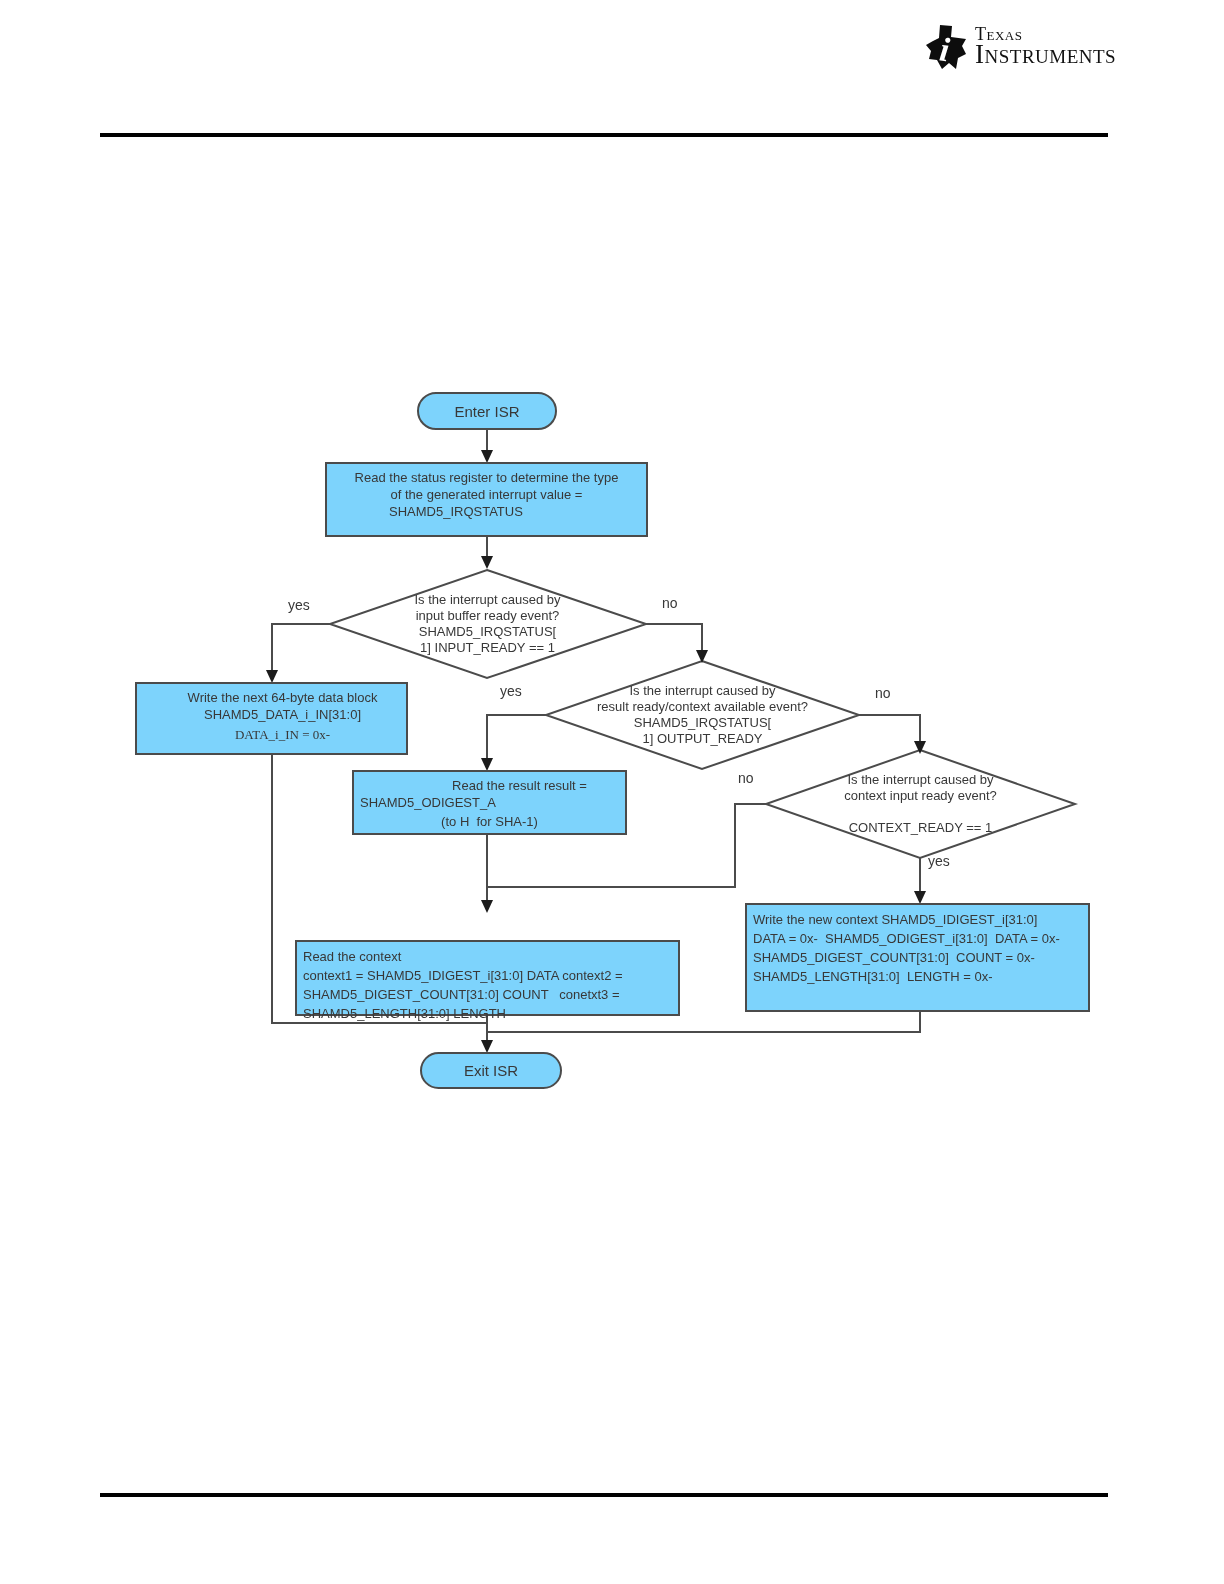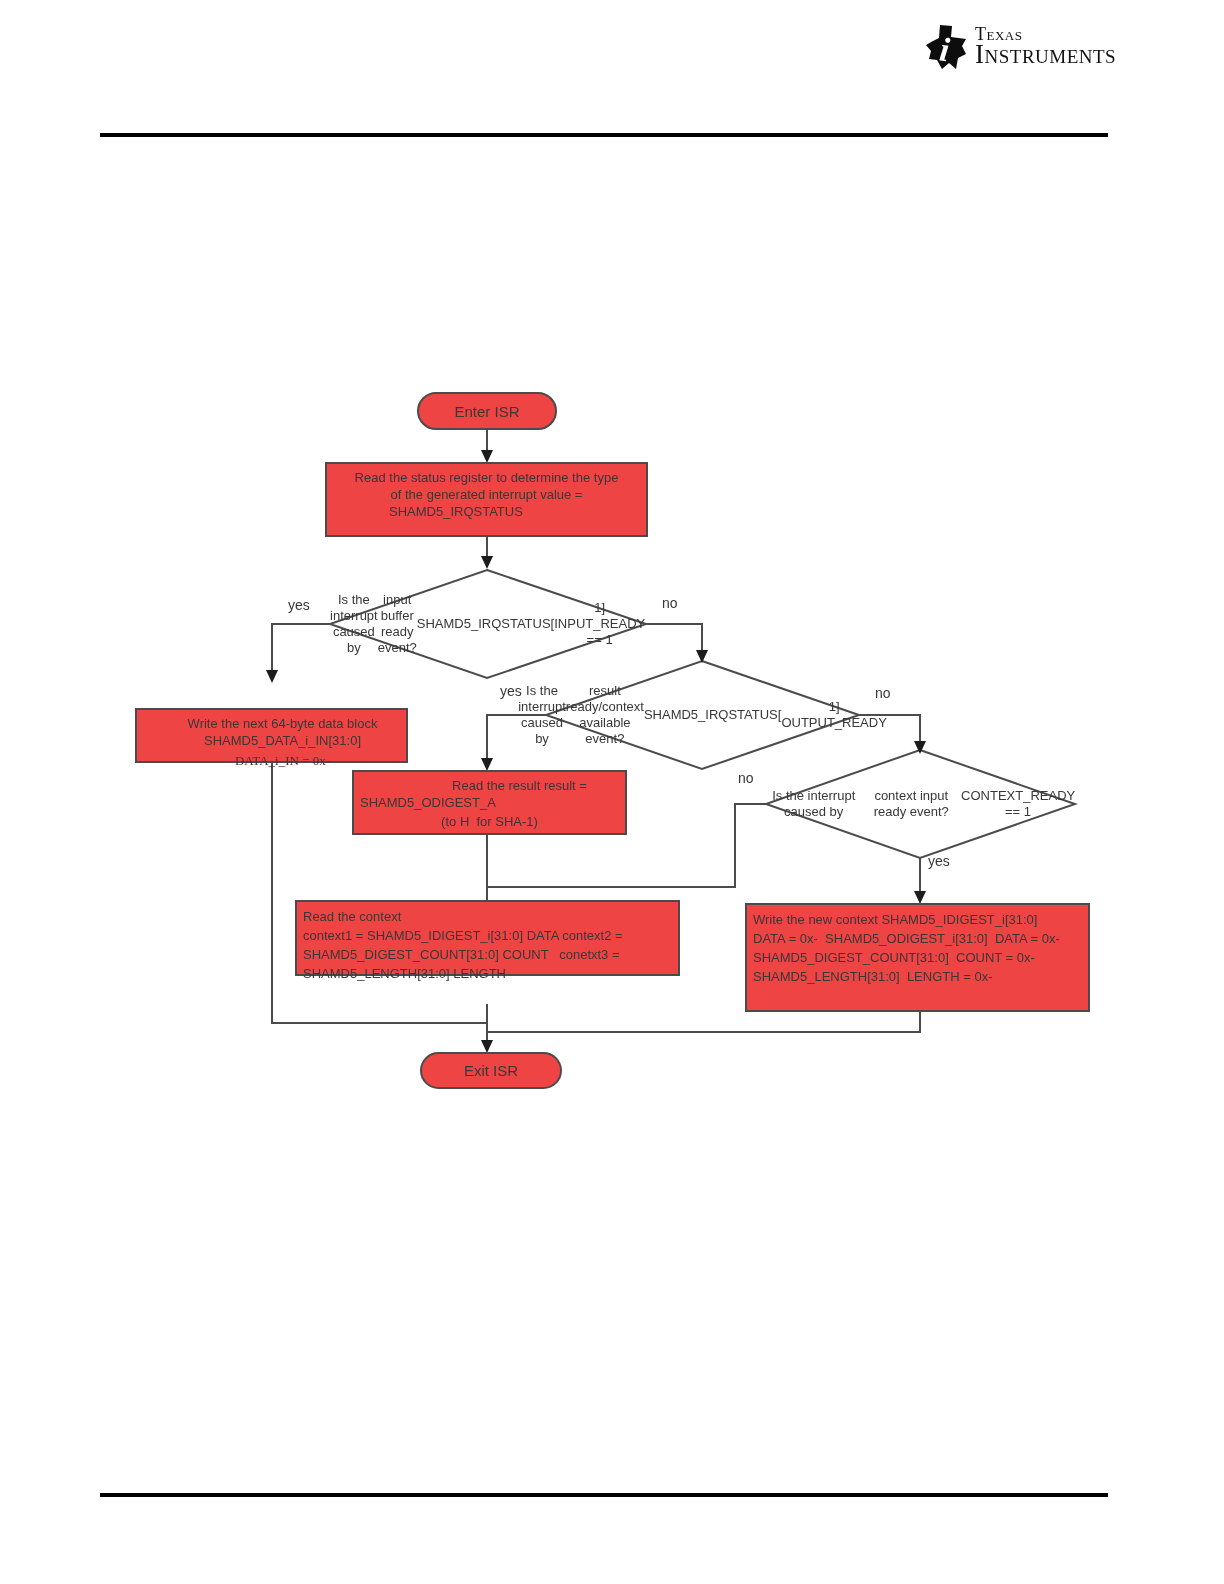--- a/index.html
+++ b/index.html
@@ -8,29 +8,29 @@
   .hrule{position:absolute;background:#000000;height:4px;}
   
   .logo{position:absolute;top:20px;left:925px;width:190px;height:60px;}
   .logo-mark{position:absolute;left:0;top:4px;width:42px;height:50px;}
   .logo-text{position:absolute;left:50px;top:4px;font-family:"Liberation Serif",serif;
              color:#111;font-variant:small-caps;line-height:20px;}
   .logo-line1{font-size:18px;letter-spacing:.5px;}
   .logo-line2{font-size:27px;letter-spacing:.5px;}
   
   .fc-svg{position:absolute;left:0;top:0;}
-  .node{position:absolute;border:2px solid #4b4b4b;background:#ef4444;box-sizing:border-box;
+  .node{position:absolute;border:2px solid #4b4b4b;background:#7dd3fc;box-sizing:border-box;
         font-size:13px;line-height:17px;color:#383838;}
   .terminal{border-radius:19px;display:flex;align-items:center;justify-content:center;
             font-size:15px;color:#383838;}
   .pbox{padding:5px 6px;}
   .pline{white-space:pre-wrap;}
   .c{text-align:center;}
   .l{text-align:left;}
-  .dtext{position:absolute;display:flex;flex-direction:row;justify-content:center;
+  .dtext{position:absolute;display:flex;flex-direction:column;justify-content:center;
          align-items:center;text-align:center;font-size:13px;line-height:16px;color:#383838;}
   .dline{min-height:16px;white-space:pre-wrap;}
   .lbl{position:absolute;font-size:14px;color:#383838;}
 </style>
 </head>
 <body>
 
 <div class="page">
 
   <div class="logo">
@@ -100,33 +100,33 @@
   <div class="node terminal" style="left:420px;top:1052px;width:142px;height:37px;">
     <span>Exit ISR</span>
   </div>
 
   <div class="node pbox" style="left:325px;top:462px;width:323px;height:75px;">
     <div class="pline c">Read the status register to determine the type</div>
     <div class="pline c">of the generated interrupt value =</div>
     <div class="pline l" style="padding-left:56px;">SHAMD5_IRQSTATUS</div>
   </div>
 
-  <div class="node pbox" style="left:135px;top:708px;width:273px;height:55px;padding-left:28px;">
+  <div class="node pbox" style="left:135px;top:682px;width:273px;height:73px;padding-left:28px;">
     <div class="pline c">Write the next 64-byte data block</div>
     <div class="pline c">SHAMD5_DATA_i_IN[31:0]</div>
     <div class="pline c" style="padding-top:3px;font-family:Liberation Serif, serif;">DATA_i_IN = 0x-</div>
   </div>
 
   <div class="node pbox" style="left:352px;top:770px;width:275px;height:65px;">
     <div class="pline c" style="padding-left:60px;">Read the result result =</div>
     <div class="pline l">SHAMD5_ODIGEST_A</div>
     <div class="pline c" style="padding-top:2px;">(to H  for SHA-1)</div>
   </div>
 
-  <div class="node pbox" style="left:295px;top:900px;width:385px;height:76px;line-height:19px;">
+  <div class="node pbox" style="left:295px;top:940px;width:385px;height:76px;line-height:19px;">
     <div class="pline l">Read the context</div>
     <div class="pline l">context1 = SHAMD5_IDIGEST_i[31:0] DATA context2 =</div>
     <div class="pline l">SHAMD5_DIGEST_COUNT[31:0] COUNT   conetxt3 =</div>
     <div class="pline l">SHAMD5_LENGTH[31:0] LENGTH</div>
   </div>
 
   <div class="node pbox" style="left:745px;top:903px;width:345px;height:109px;line-height:19px;">
     <div class="pline l">Write the new context SHAMD5_IDIGEST_i[31:0]</div>
     <div class="pline l">DATA = 0x-  SHAMD5_ODIGEST_i[31:0]  DATA = 0x-</div>
     <div class="pline l">SHAMD5_DIGEST_COUNT[31:0]  COUNT = 0x-</div>

